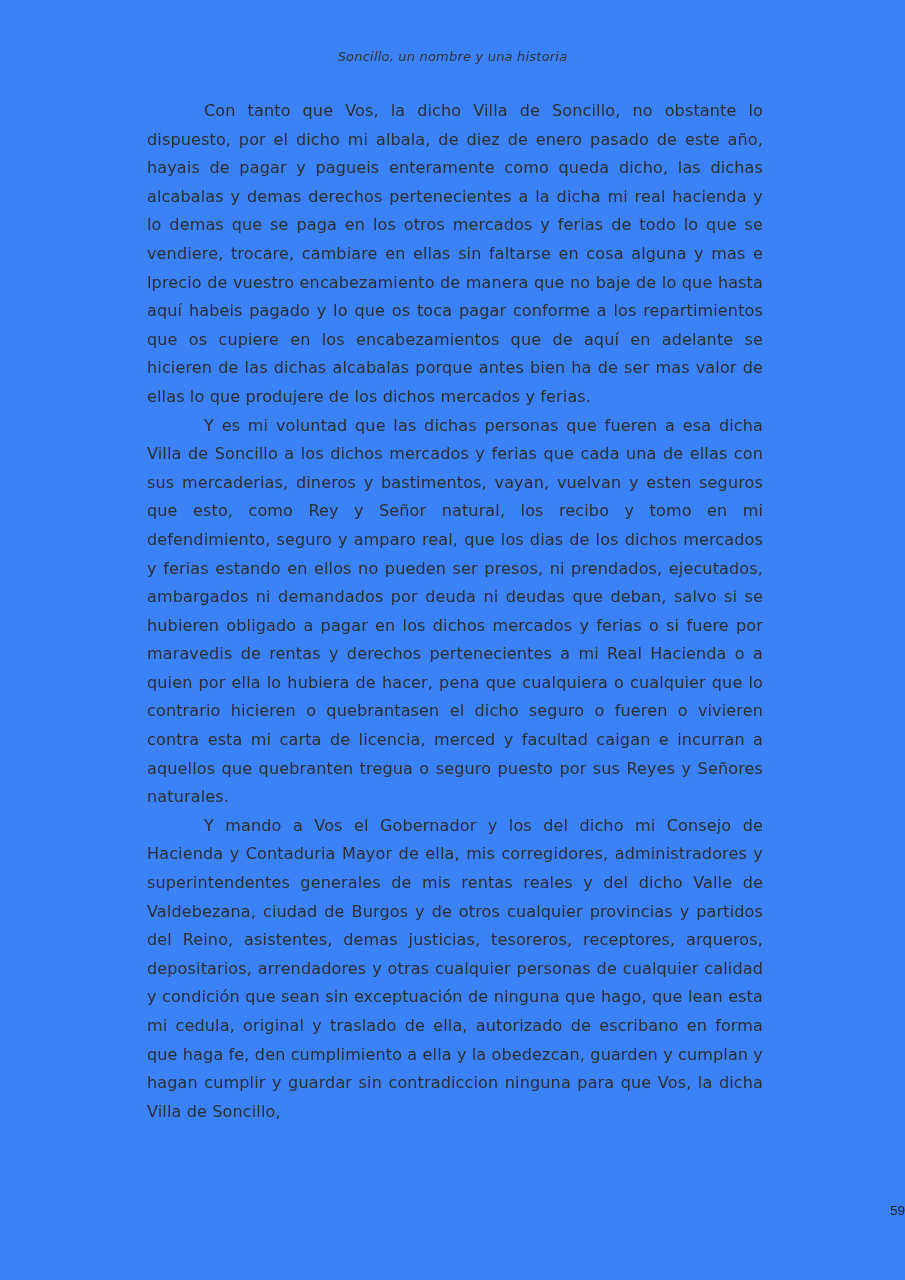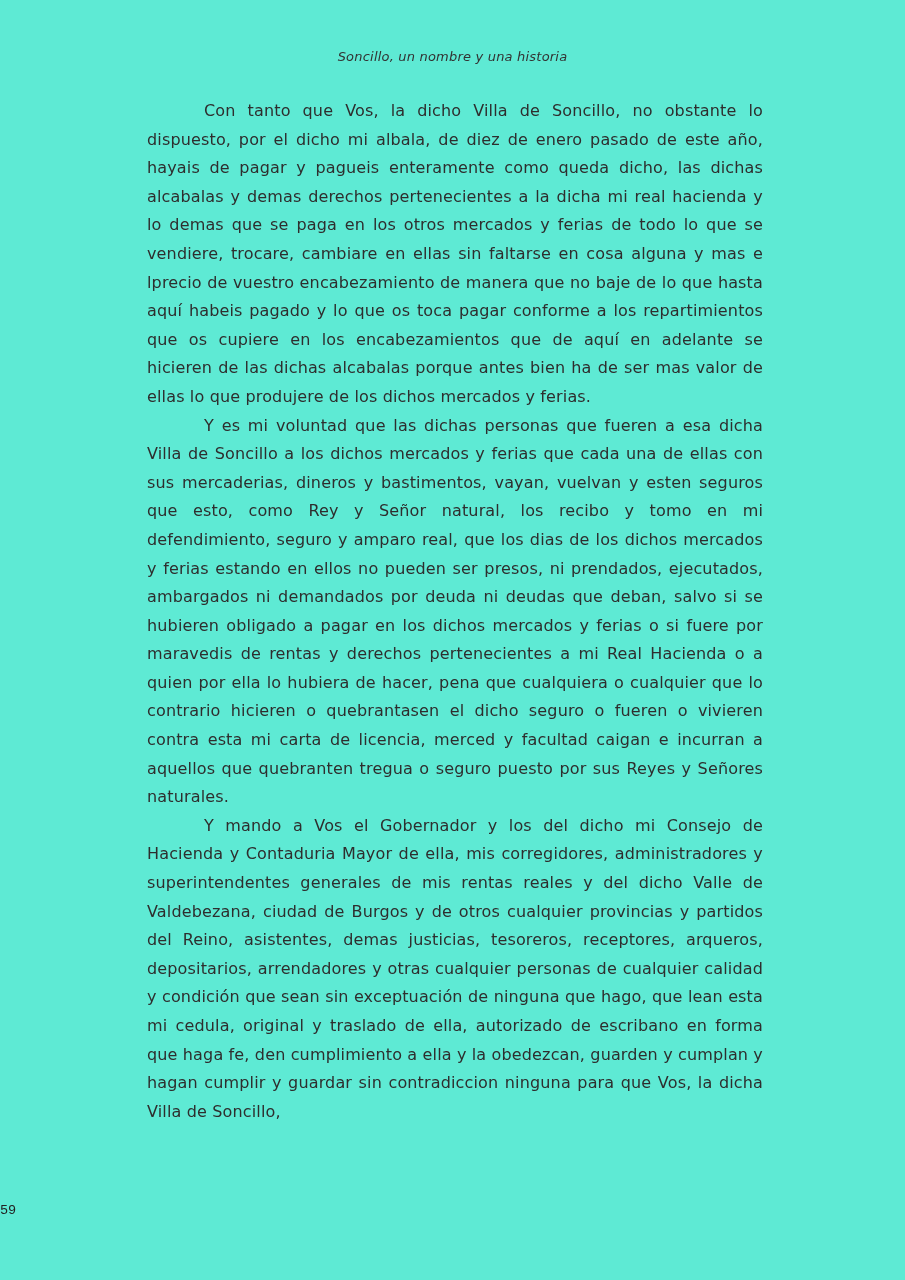--- a/index.html
+++ b/index.html
@@ -5,21 +5,21 @@
   html, body {
     margin: 0;
     padding: 0;
     background: #ffffff;
   }
   .page {
     position: relative;
     width: 905px;
     height: 1280px;
     margin: 0 auto;
-    background: #5eead4;
+    background: #3b82f6;
     overflow: hidden;
     font-family: "DejaVu Sans", sans-serif;
   }
   .running-header {
     position: absolute;
     top: 49px;
     left: 0;
     width: 100%;
     text-align: center;
     font-family: "DejaVu Sans", sans-serif;
@@ -43,22 +43,22 @@
   .body-text p.para {
     margin: 0;
     padding: 0;
     text-indent: 57px;
   }
   .page-number {
     position: absolute;
     top: 1203px;
     left: 0;
     width: 100%;
-    text-align: left;
-    font-family: Liberation Mono, monospace;
+    text-align: right;
+    font-family: Liberation Sans, sans-serif;
     font-size: 13.5px;
     color: #222222;
   }
 </style>
 </head>
 <body>
 
 <div class="page">
 
   <div class="running-header">Soncillo, un nombre y una historia</div>

